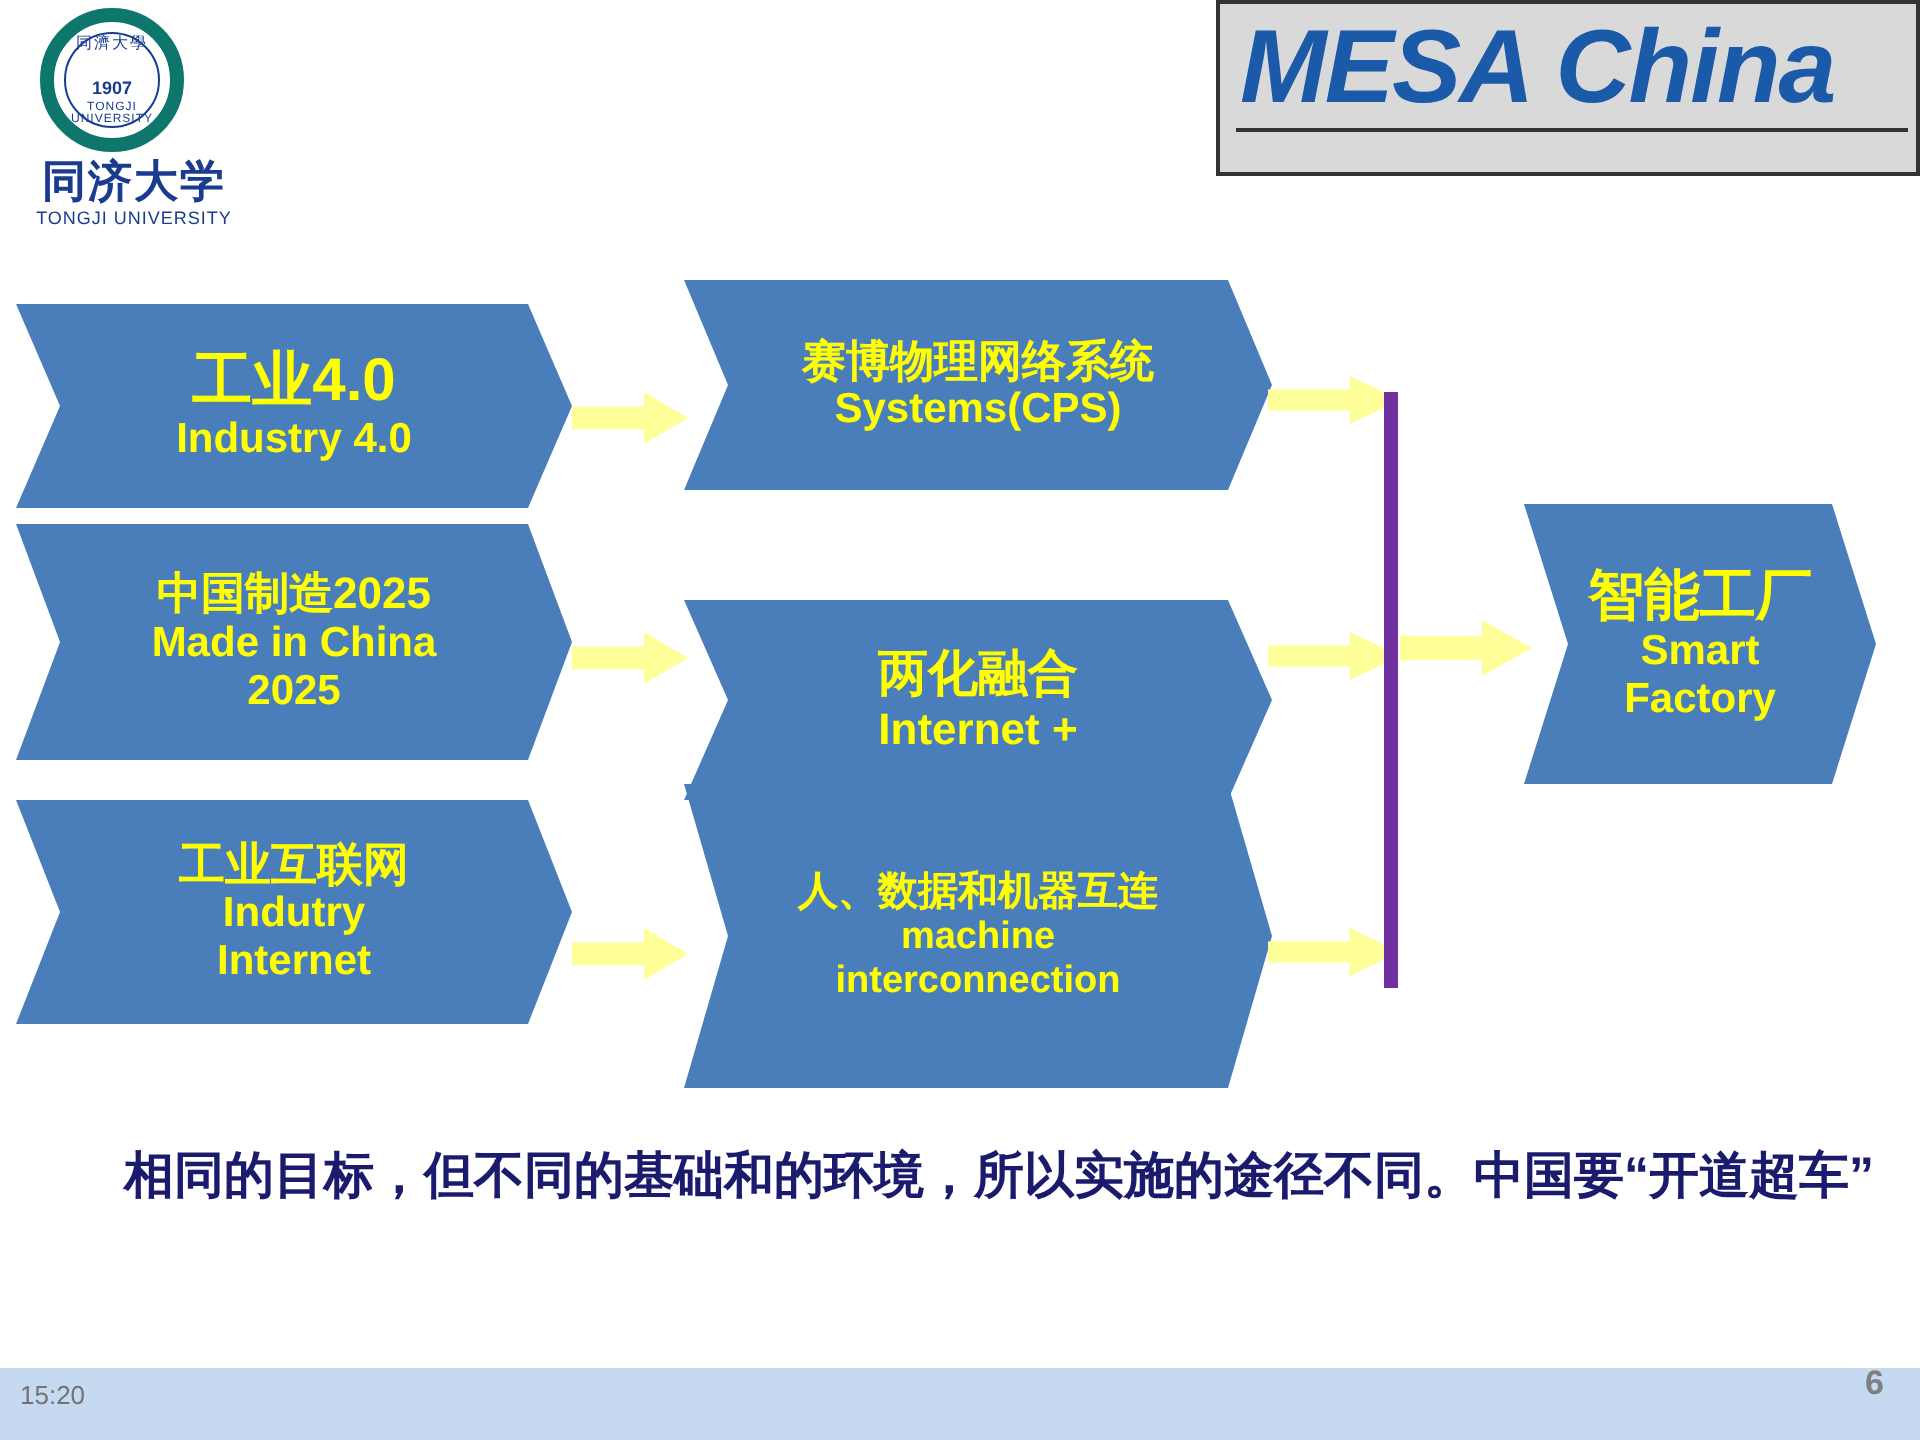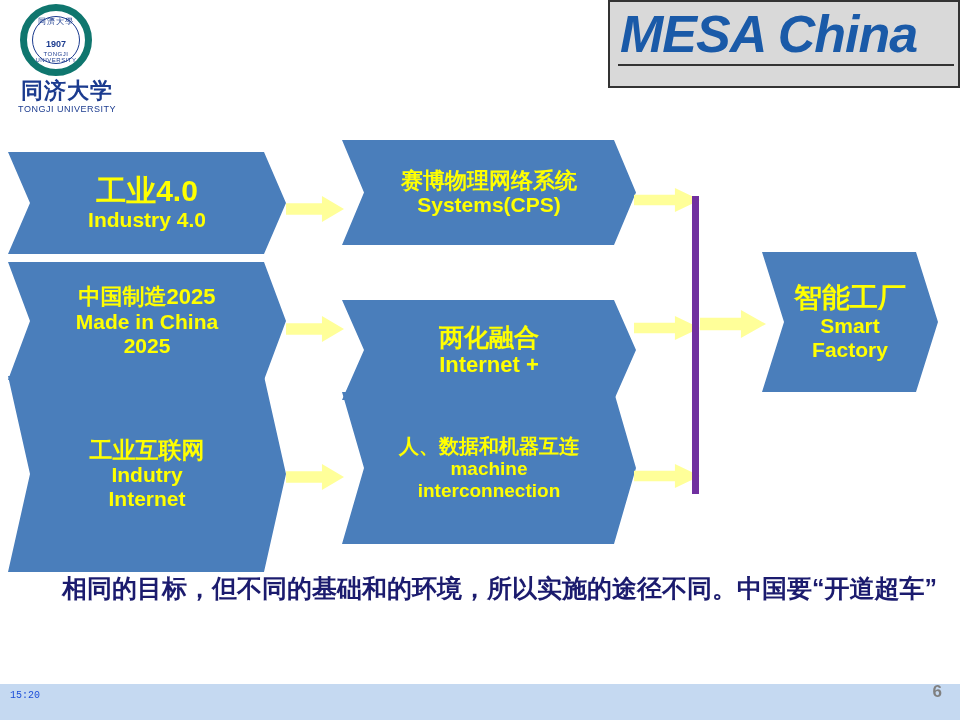--- a/index.html
+++ b/index.html
@@ -150,21 +150,21 @@
     box-sizing: border-box;
     -webkit-clip-path: polygon(0 0, calc(100% - 22px) 0, 100% 50%, calc(100% - 22px) 100%, 0 100%, 22px 50%);
     clip-path: polygon(0 0, calc(100% - 22px) 0, 100% 50%, calc(100% - 22px) 100%, 0 100%, 22px 50%);
     padding: 4px 26px;
     line-height: 1.15;
   }
   .chevron-box .l1, .chevron-box .l2, .chevron-box .l3 { display: block; }
 
   #box-industry40   { left: 8px;   top: 152px; width: 278px; height: 102px; }
   #box-mic2025      { left: 8px;   top: 262px; width: 278px; height: 118px; }
-  #box-iinternet    { left: 8px;   top: 376px; width: 278px; height: 196px; }
+  #box-iinternet    { left: 8px;   top: 400px; width: 278px; height: 112px; }
   #box-cps          { left: 342px; top: 140px; width: 294px; height: 105px; }
   #box-internetplus { left: 342px; top: 268px; width: 294px; height: 100px; margin-top: 32px; }
   #box-hdmi         { left: 342px; top: 392px; width: 294px; height: 152px; }
   #box-smartfactory { left: 762px; top: 252px; width: 176px; height: 140px; }
 
   
   .arrow {
     position: absolute;
     background: #ffff99;
     border: 2px solid #808000;
@@ -212,23 +212,22 @@
     left: 0;
     top: 684px;
     width: 960px;
     height: 36px;
     background: #c5d9f1;
   }
   #clock {
     position: absolute;
     left: 10px;
     top: 690px;
-    font-size: 10px;
-    color: #1d4ed8;
-    font-family: Liberation Mono, monospace;
+    font-size: 13px;
+    color: #737373;
   }
   #slide-number {
     position: absolute;
     right: 18px;
     top: 682px;
     font-size: 17px;
     font-weight: bold;
     color: #808080;
   }
 </style>

